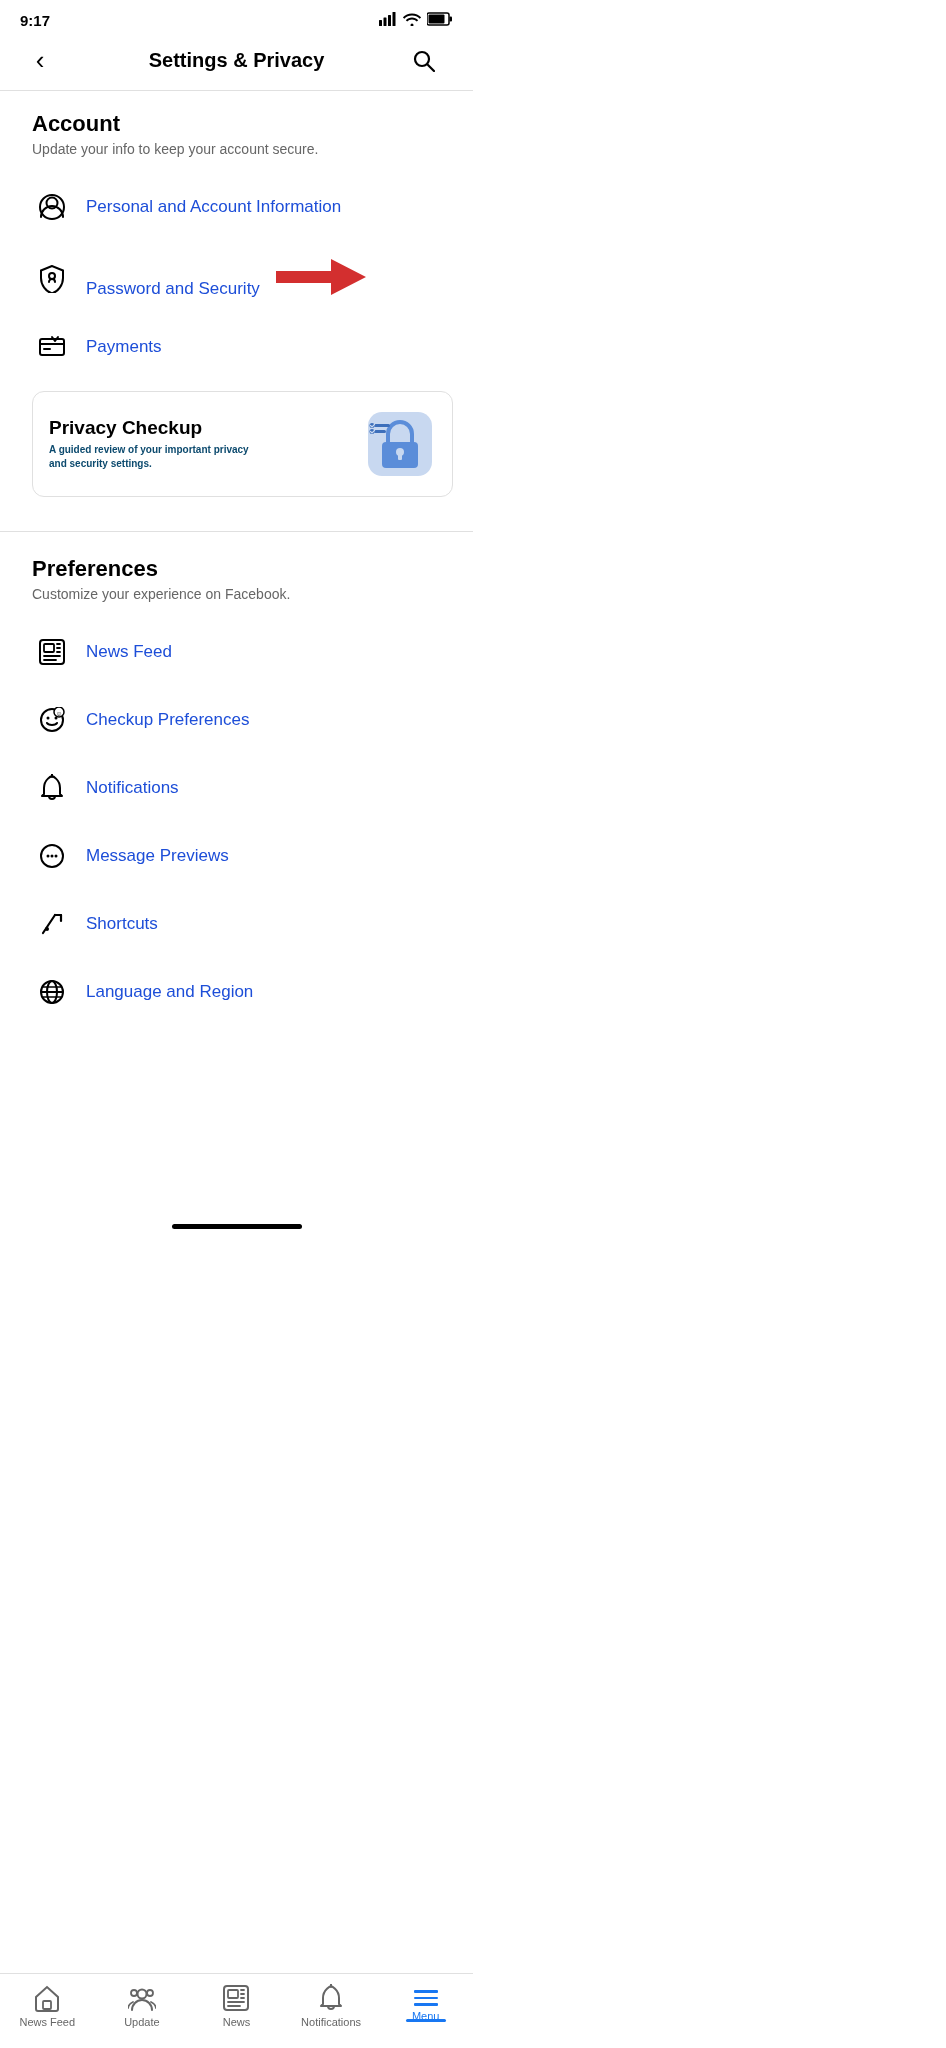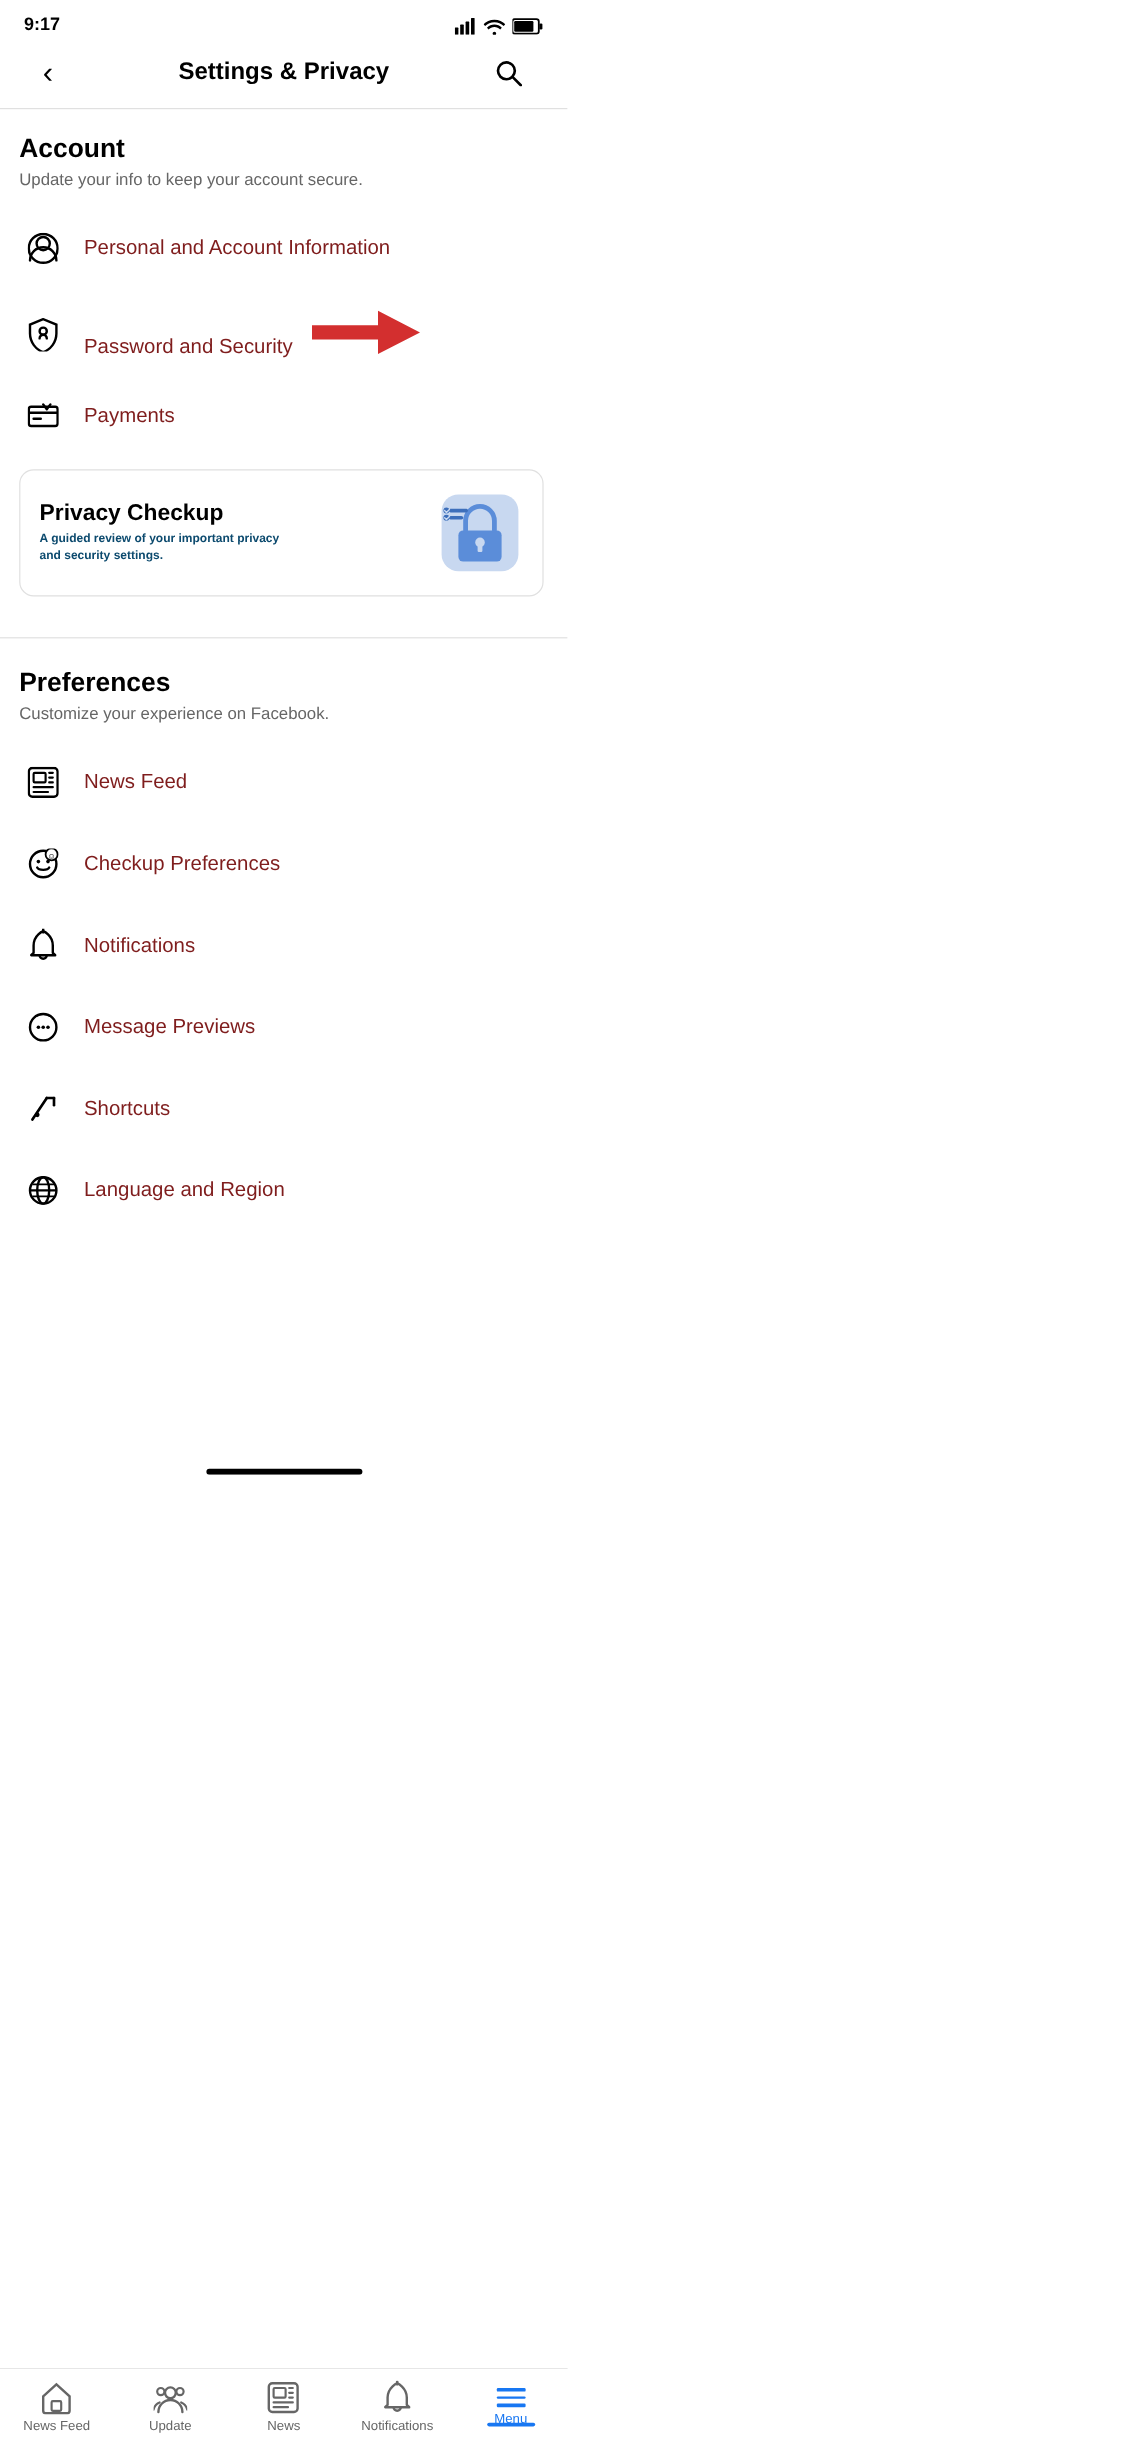--- a/index.html
+++ b/index.html
@@ -7,21 +7,21 @@
     body {
       width: 473px;
       min-height: 1024px;
       background: #fff;
       font-family: -apple-system, BlinkMacSystemFont, 'Helvetica Neue', Arial, sans-serif;
       overflow-x: hidden;
     }
     .status-bar {
       display: flex;
       justify-content: space-between;
-      align-items: flex-end;
+      align-items: flex-start;
       padding: 12px 20px 8px 20px;
       font-size: 15px;
       font-weight: 600;
     }
     .status-icons {
       display: flex;
       align-items: center;
       gap: 6px;
     }
     .nav-header {
@@ -38,21 +38,21 @@
       flex: 1;
     }
     .nav-icon {
       font-size: 22px;
       font-weight: 300;
       cursor: pointer;
       width: 40px;
       text-align: center;
     }
     .section {
-      padding: 20px 20px 10px 16px;
+      padding: 20px 20px 10px 32px;
     }
     .section-title {
       font-size: 22px;
       font-weight: 800;
       margin-bottom: 4px;
     }
     .section-subtitle {
       font-size: 14px;
       color: #666;
       margin-bottom: 16px;
@@ -68,21 +68,21 @@
       height: 40px;
       display: flex;
       align-items: center;
       justify-content: center;
       margin-right: 14px;
       font-size: 22px;
       flex-shrink: 0;
     }
     .menu-item-label {
       font-size: 17px;
-      color: #7f1d1d;
+      color: #1d4ed8;
     }
     .privacy-card {
       margin: 10px 0 20px 0;
       border: 1px solid #e0e0e0;
       border-radius: 12px;
       padding: 16px;
       display: flex;
       align-items: center;
       justify-content: space-between;
       cursor: pointer;

